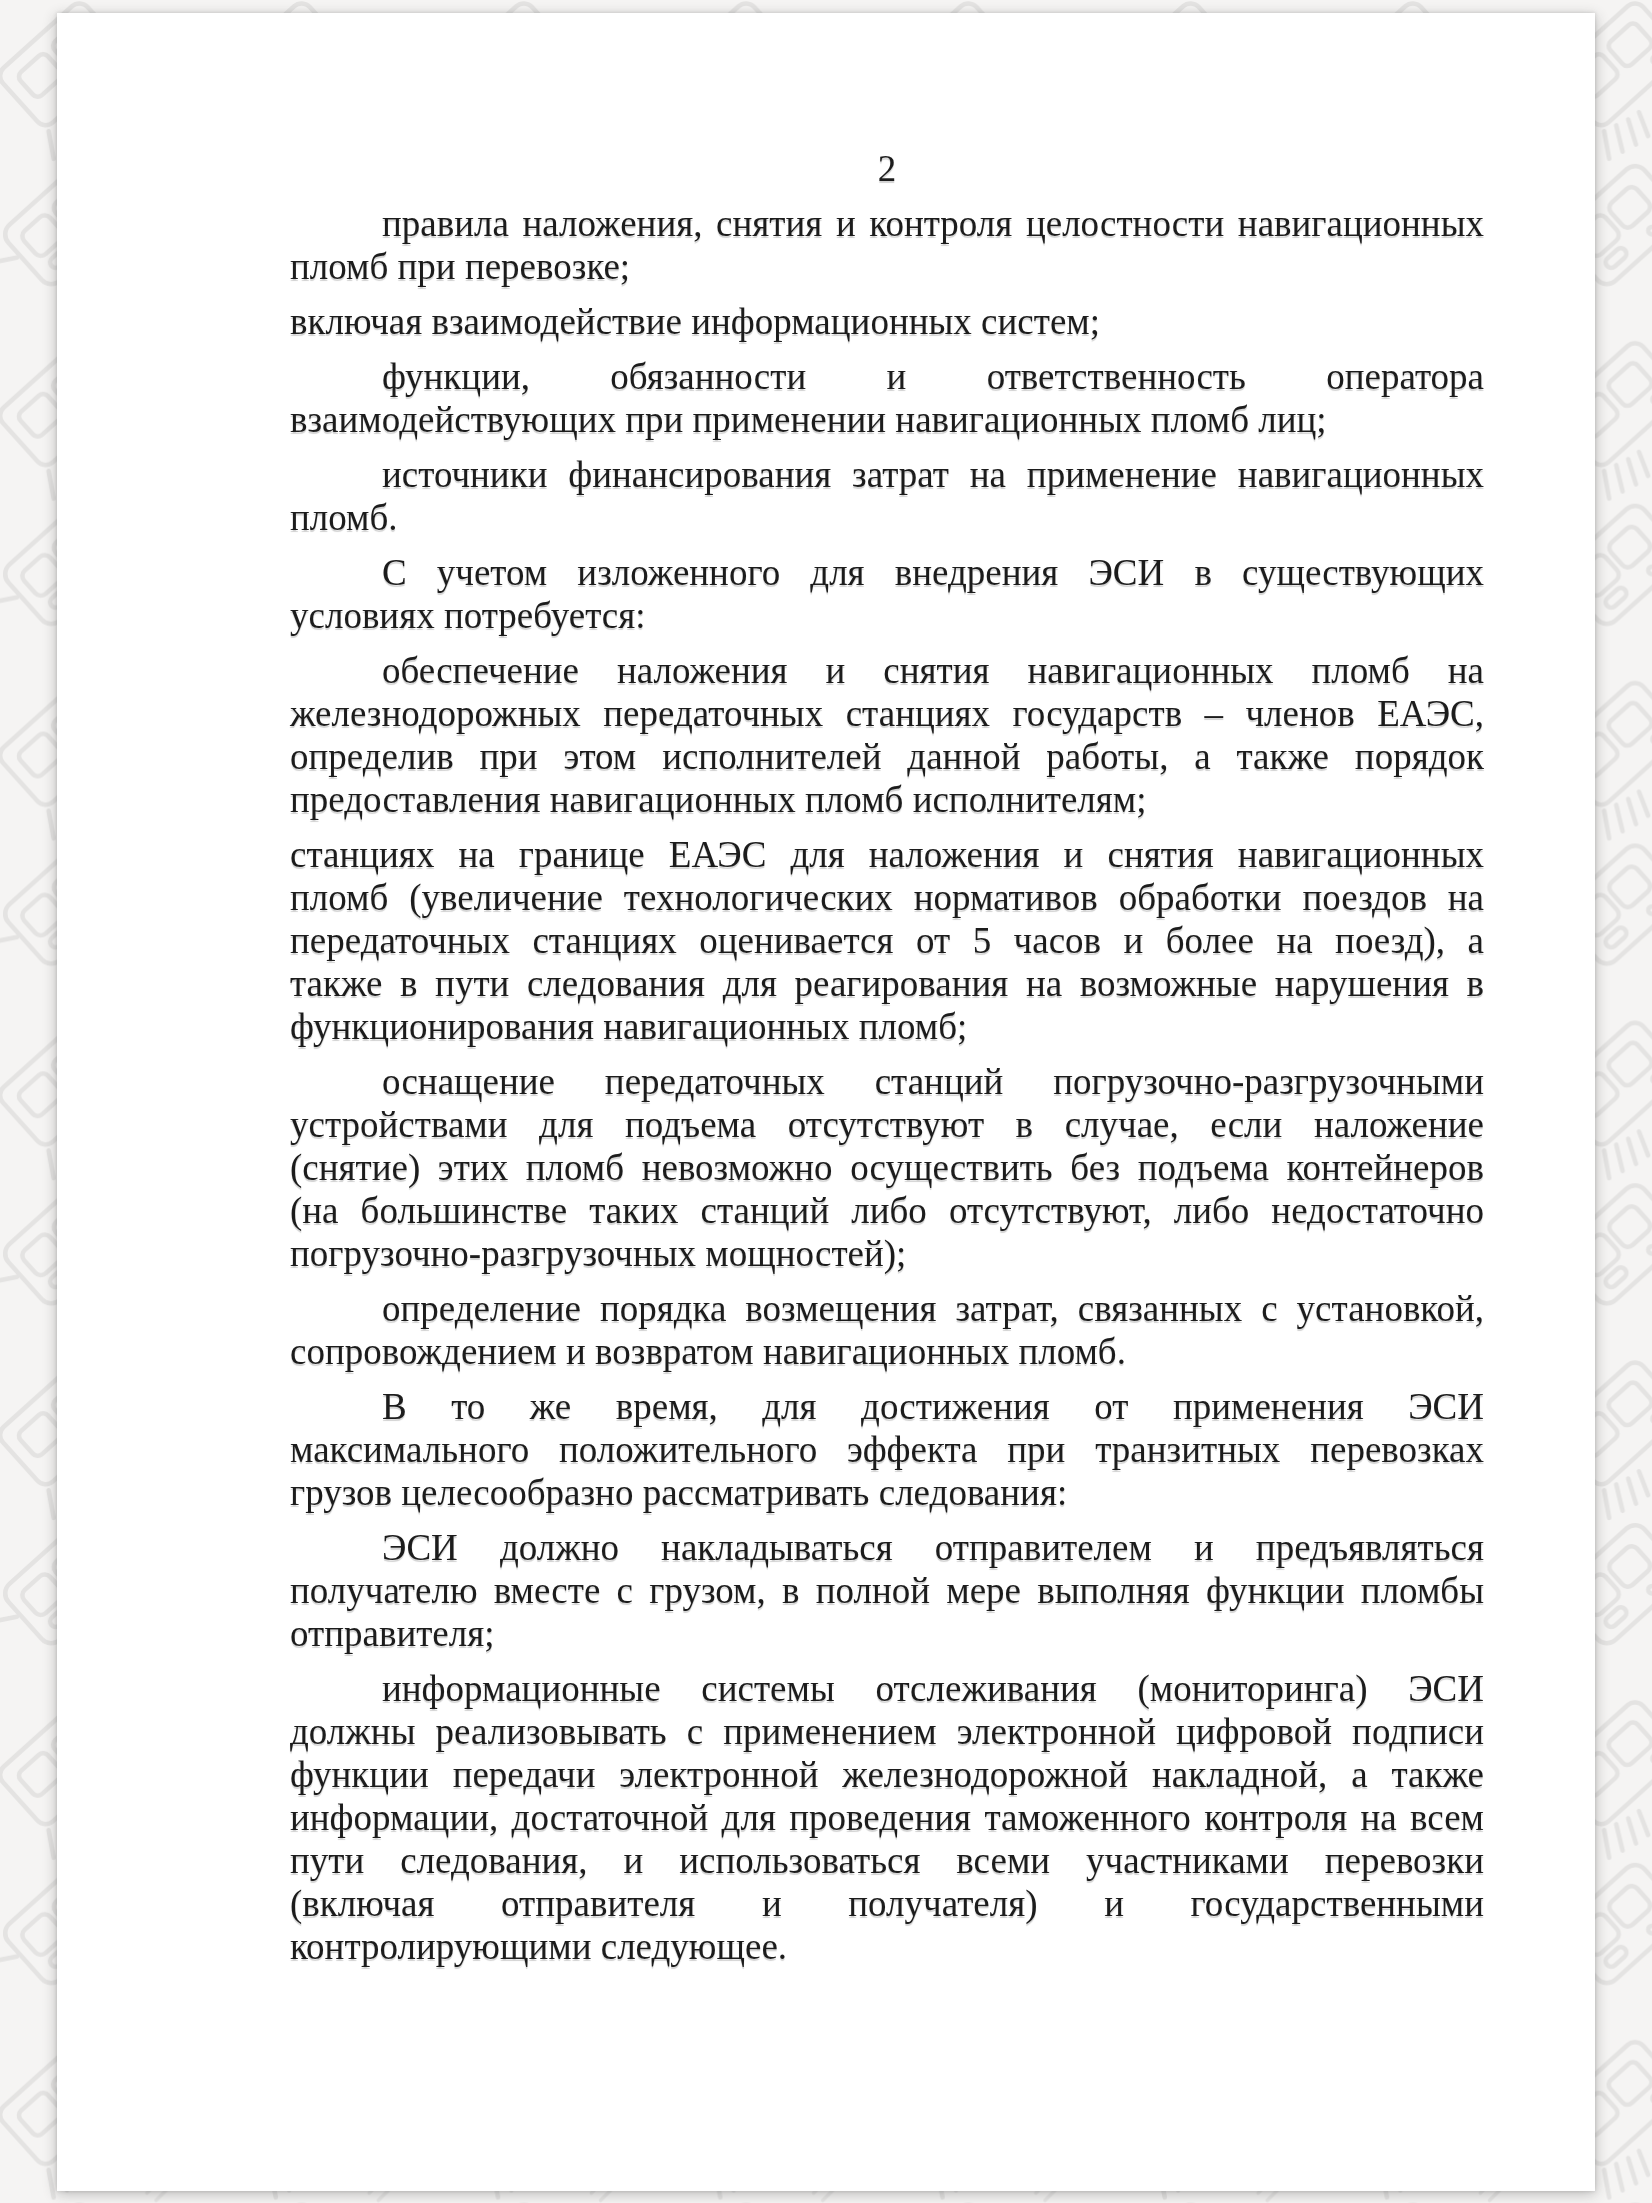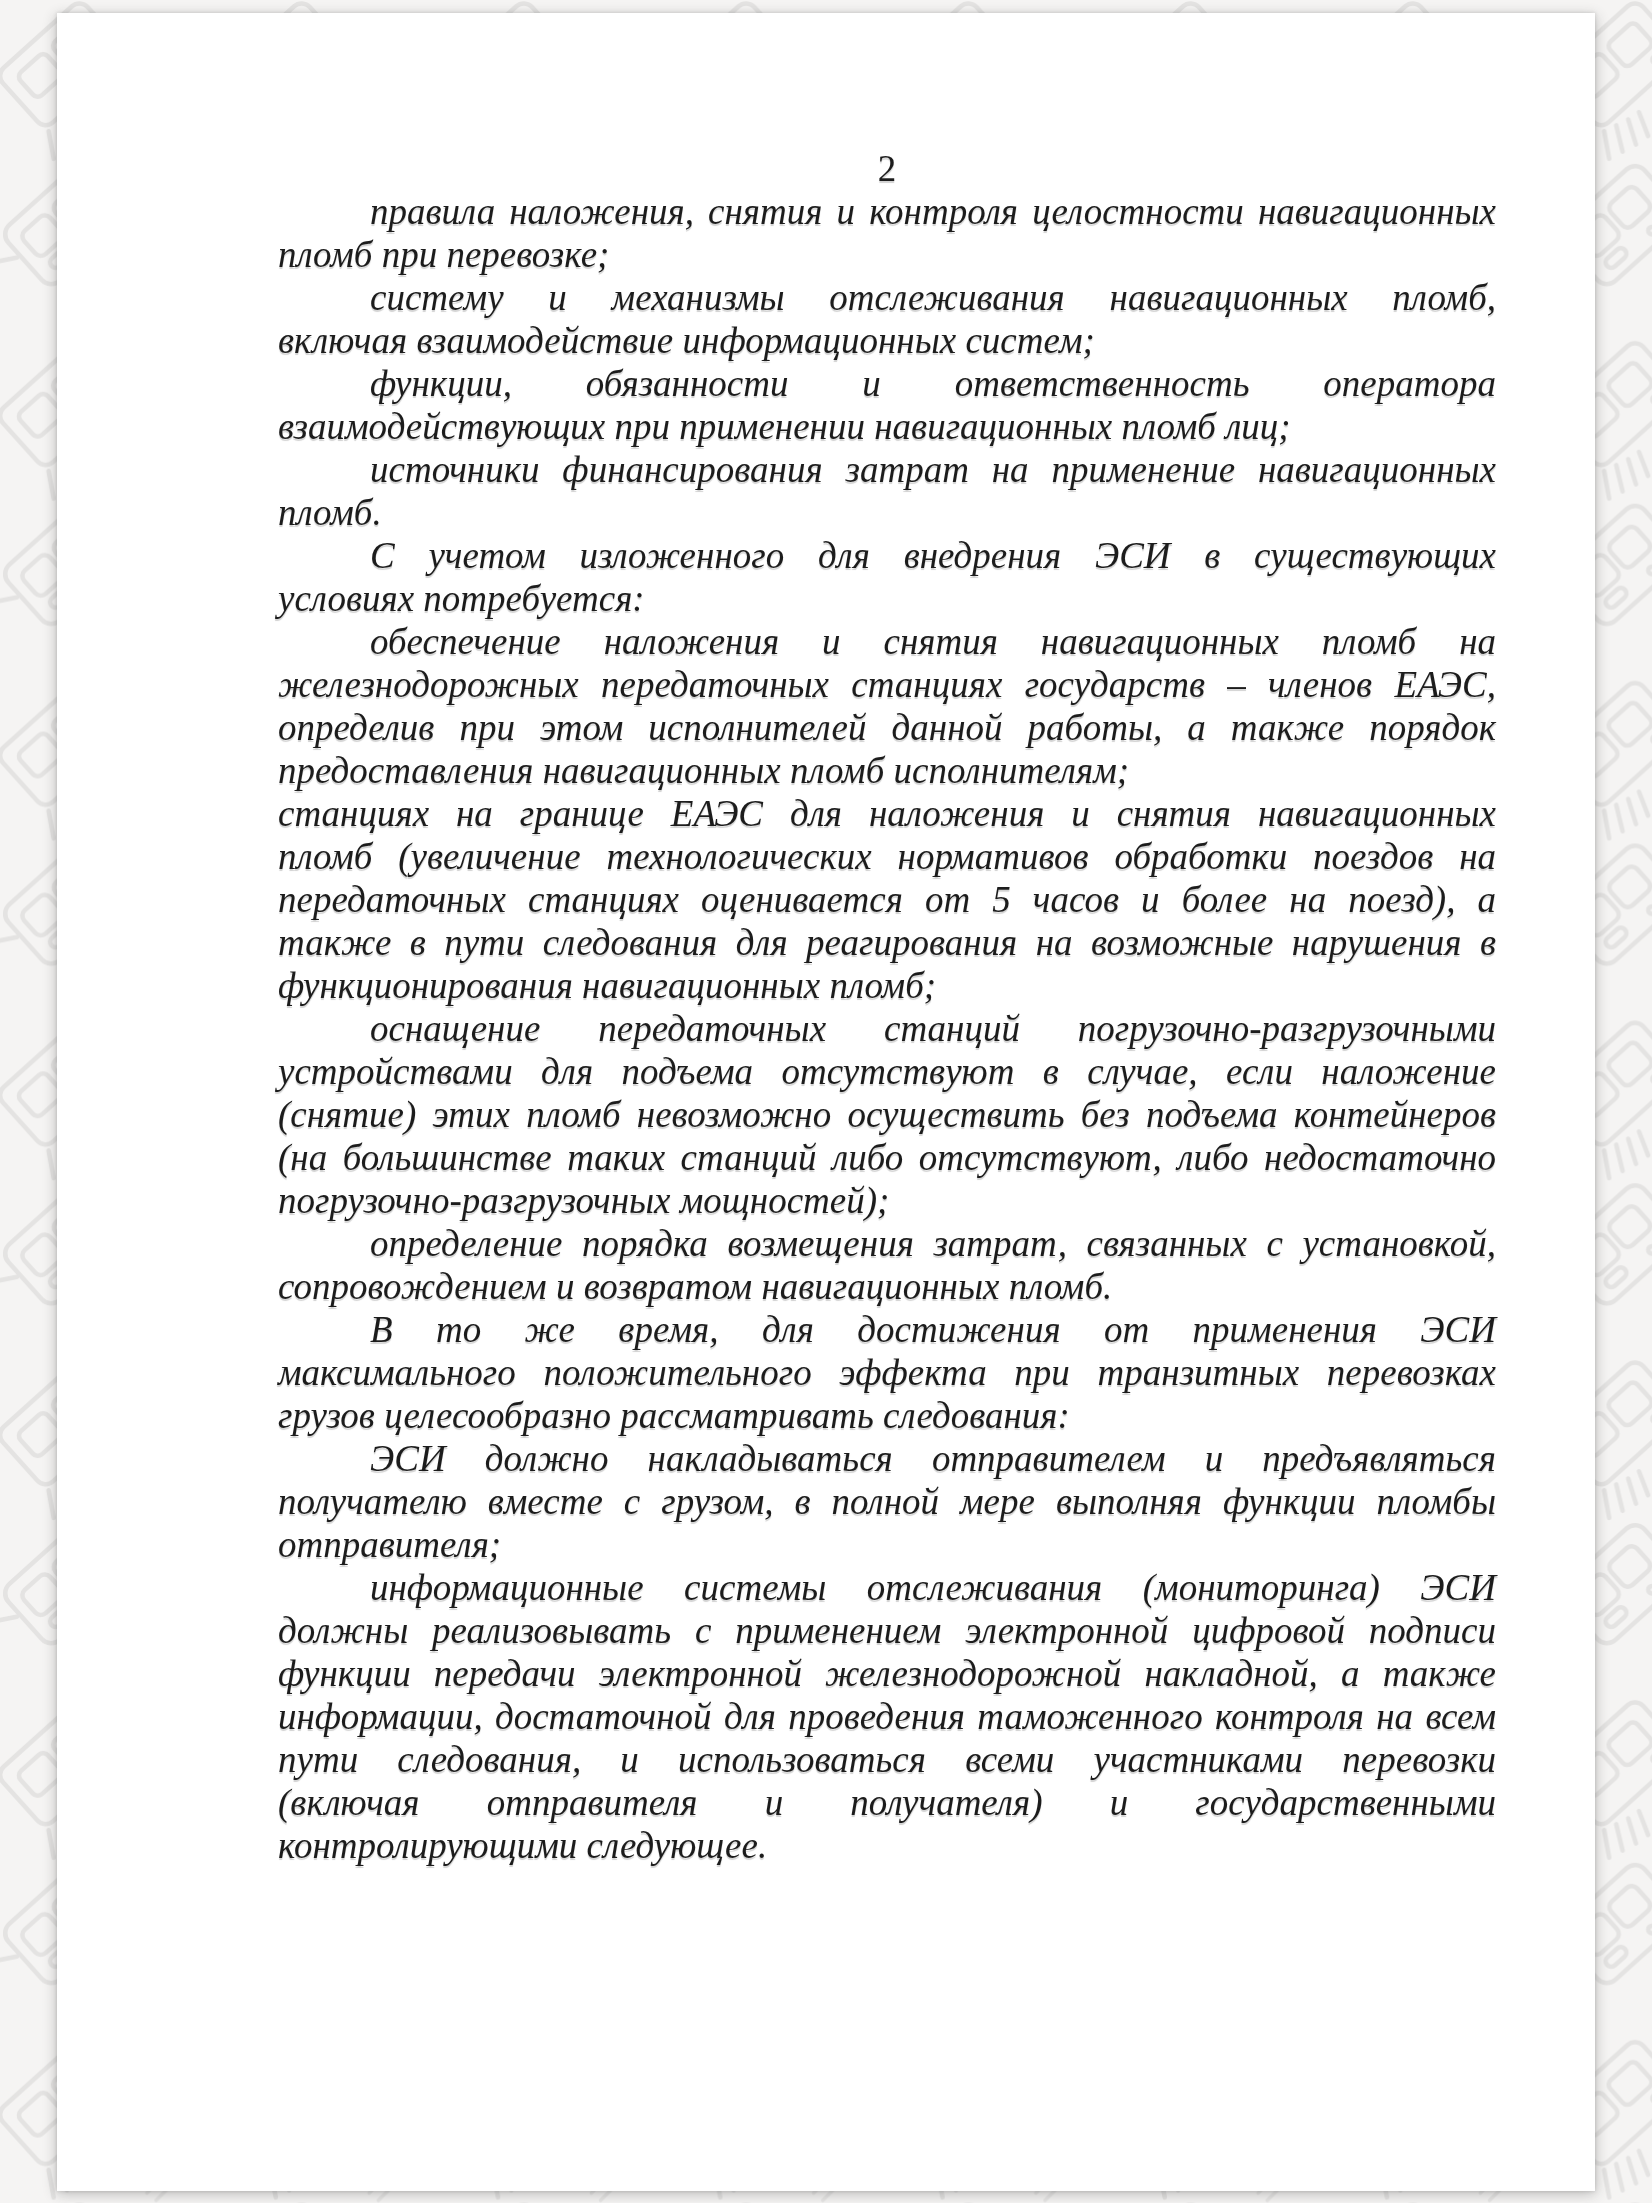--- a/index.html
+++ b/index.html
@@ -15,21 +15,21 @@
     box-shadow:0 2.8px 13px rgba(40,40,40,0.30), 0 0 3.7px rgba(60,60,60,0.18);
   }
   .content{
     padding:134px 99px 0 221px; 
     color:#1c1c1c;
   }
   .pagenum{
     font-size:37px;line-height:43px;text-align:center;
     text-shadow:0 1.8px 0.9px rgba(0,0,0,0.18);
   }
-  .para{margin:0;font-style:italic;}
+  .para{margin:12px;}
   .line{
     font-size:37px;line-height:43px;white-space:normal;
     text-align:justify;text-align-last:justify;
     text-shadow:0 1.8px 0.9px rgba(0,0,0,0.18);
   }
   .line.last{text-align-last:left;}
   .line.indent{text-indent:92px;}
 </style>
 </head>
 <body>
@@ -73,21 +73,20 @@
 
 <div class="sheet">
   <div class="content">
     <div class="pagenum">2</div>
     <div>
         <div class="para">
           <div class="line indent">правила наложения, снятия и контроля целостности навигационных</div>
           <div class="line last">пломб при перевозке;</div>
         </div>
         <div class="para">
-          <div class="line indent">систему и механизмы отслеживания навигационных пломб,</div>
           <div class="line last">включая взаимодействие информационных систем;</div>
         </div>
         <div class="para">
           <div class="line indent">функции, обязанности и ответственность оператора</div>
           <div class="line last">взаимодействующих при применении навигационных пломб лиц;</div>
         </div>
         <div class="para">
           <div class="line indent">источники финансирования затрат на применение навигационных</div>
           <div class="line last">пломб.</div>
         </div>

